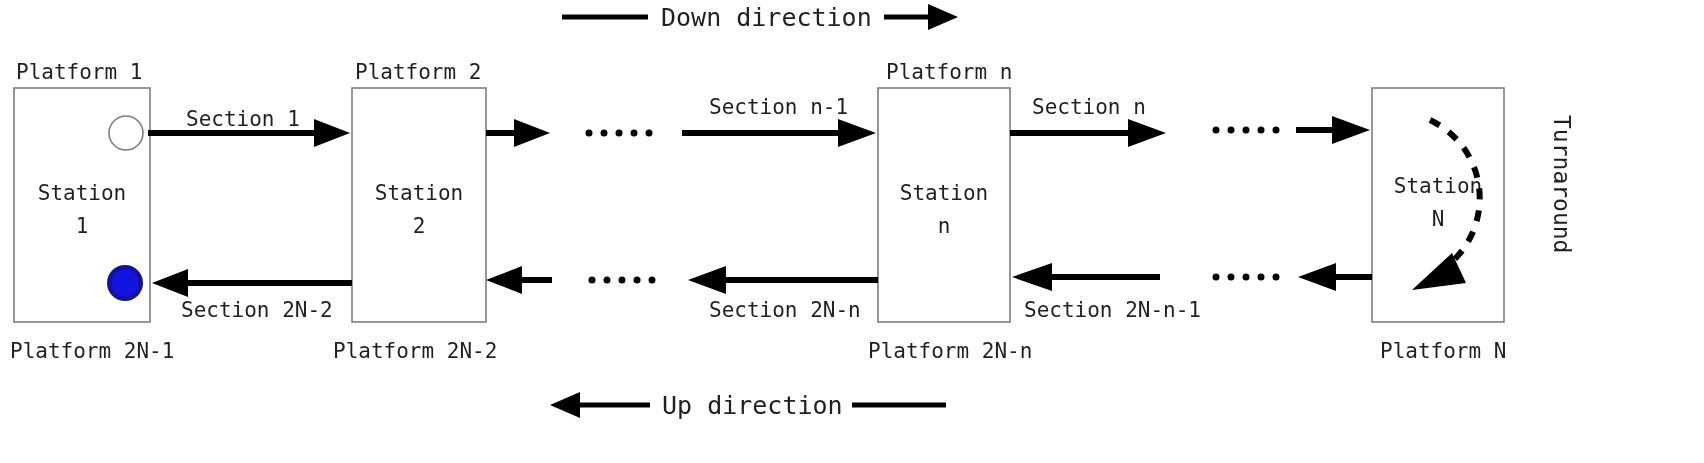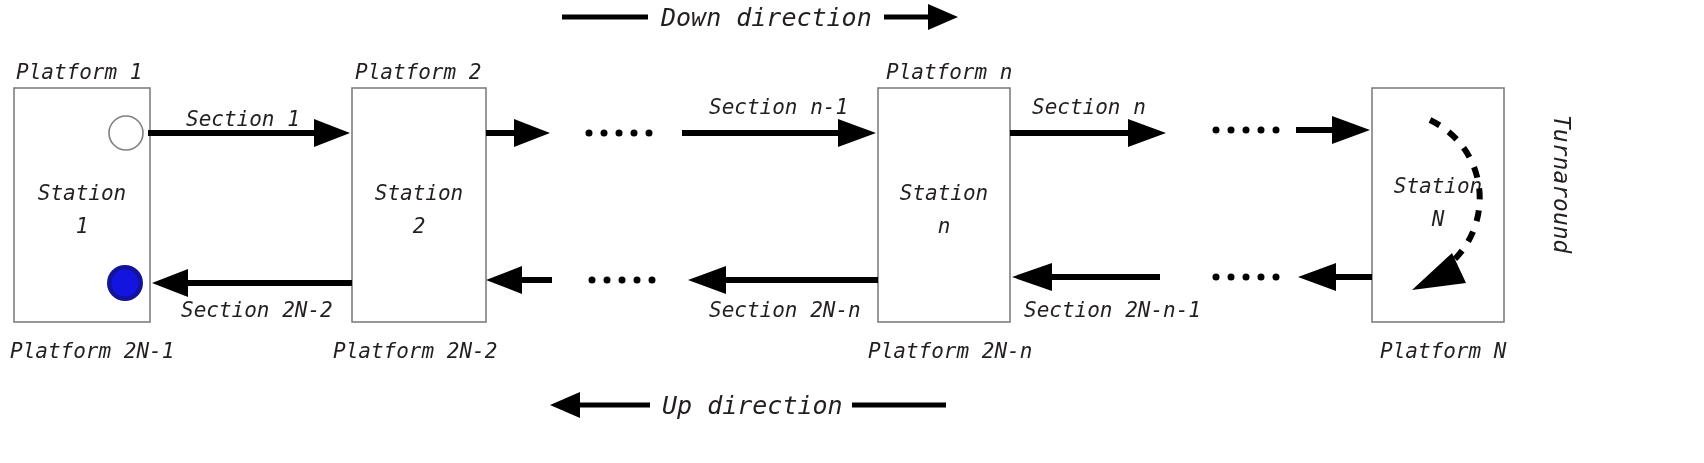--- a/index.html
+++ b/index.html
@@ -10,21 +10,20 @@
   }
   body {
     font-family: "Liberation Serif", "DejaVu Serif", serif;
   }
   #diagram-root {
     position: relative;
     width: 1704px;
     height: 463px;
     background: #ffffff;
     overflow: hidden;
-    font-style: italic;
   }
   svg#scene {
     display: block;
     width: 1704px;
     height: 463px;
   }
   text {
     font-family: "DejaVu Sans Mono", "Liberation Mono", monospace;
     fill: #231f20;
   }

